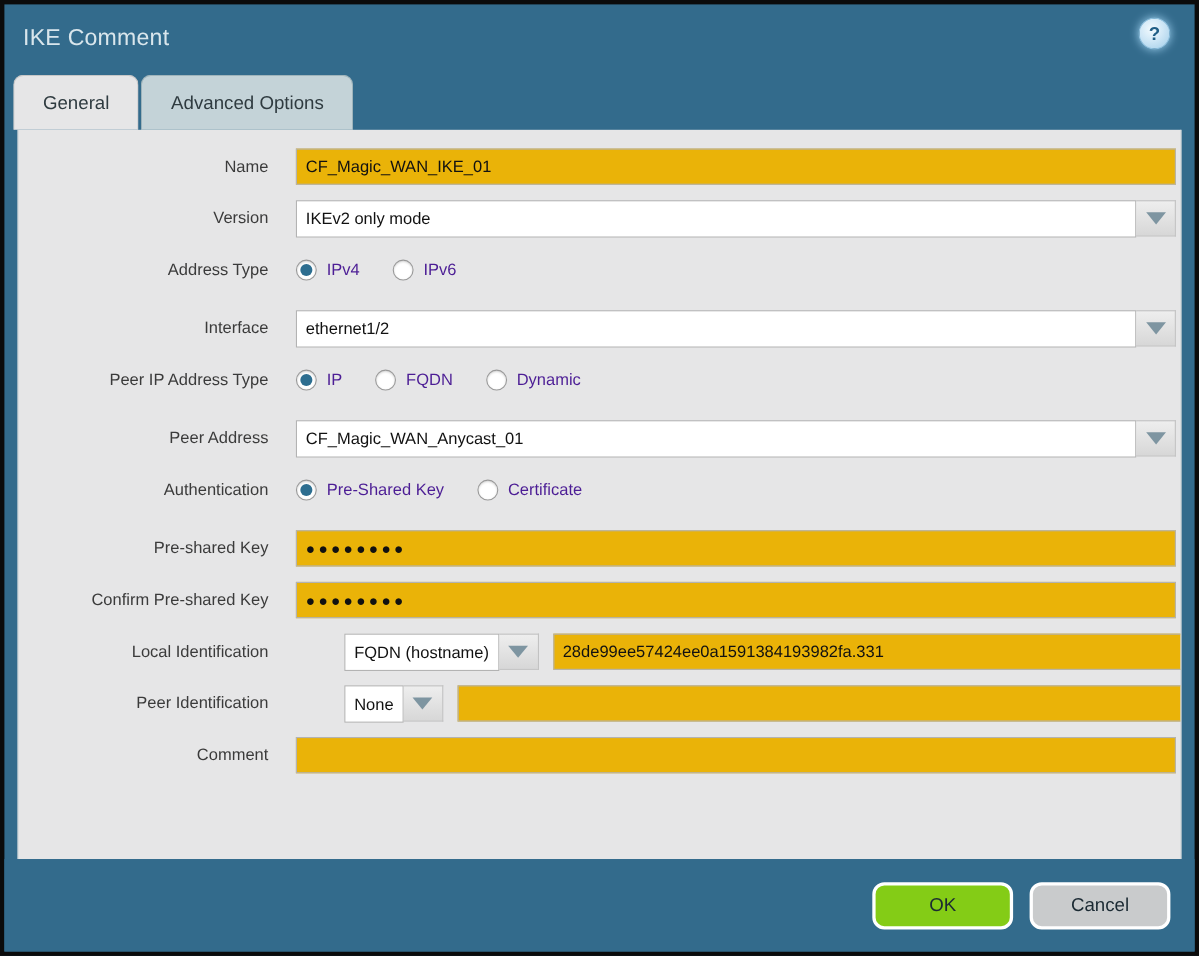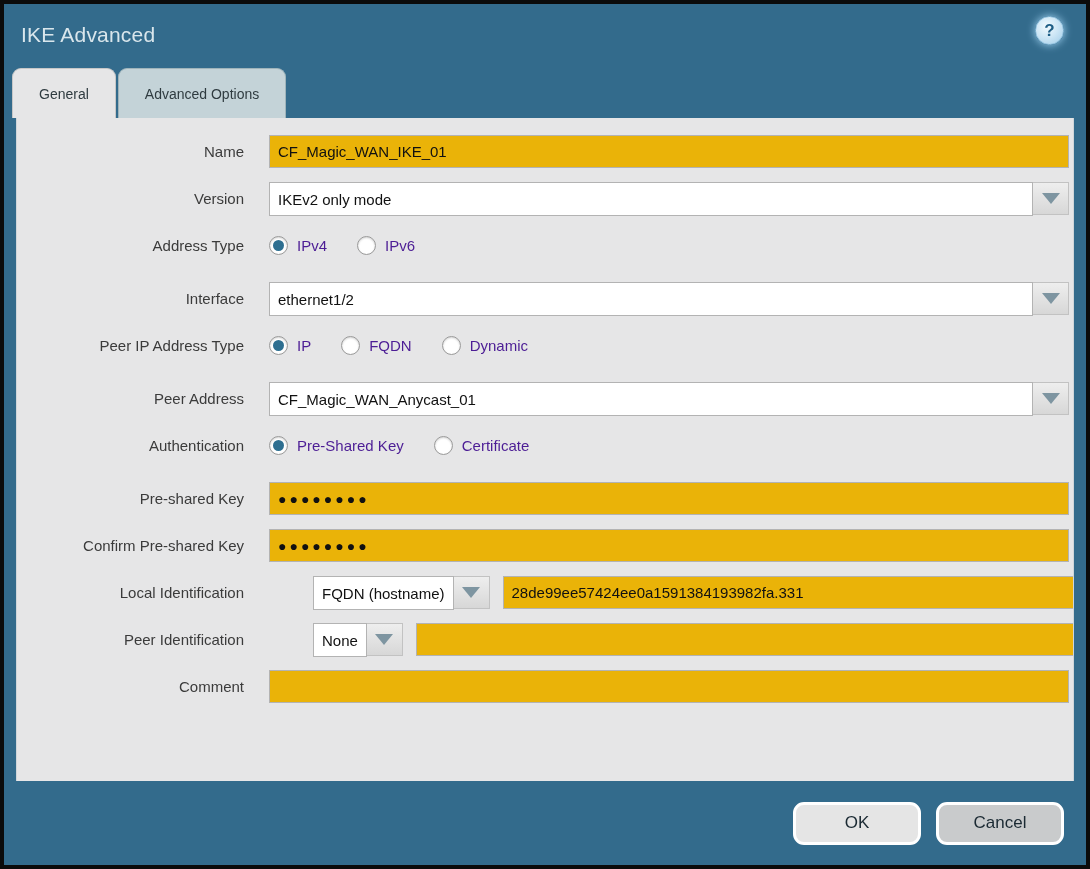--- a/index.html
+++ b/index.html
@@ -15,21 +15,21 @@
     position:absolute;right:22px;top:12px;width:27px;height:27px;border-radius:50%;
     background:radial-gradient(circle at 40% 35%,#f2fafe 0%,#cfe7f6 45%,#9fcce8 100%);
     border:1px solid #8fc0de;color:#1f5e86;font-weight:bold;font-size:17px;
     display:flex;align-items:center;justify-content:center;cursor:pointer;
     box-shadow:0 0 9px rgba(165,215,245,.95);
   }
   
   .tabs{height:56px;flex:0 0 auto;display:flex;align-items:flex-end;padding-left:8px;}
   .tab{
     height:50px;box-sizing:border-box;display:flex;align-items:center;justify-content:center;
-    padding:0 26px;font-size:14px;color:#2f3b40;border-radius:9px 9px 0 0;
+    padding:0 26px;font-size:17px;color:#2f3b40;border-radius:9px 9px 0 0;
     background:#c4d3d8;margin-right:2px;cursor:pointer;border:1px solid #9fb4bb;border-bottom:none;
   }
   .tab.active{background:#e6e6e7;border-color:#c7c7c7;position:relative;z-index:2;}
   
   .body{
     flex:1 1 auto;margin:0 12px;background:#e6e6e7;border:1px solid #cfd6da;border-top:none;border-bottom:none;
     padding-top:17px;box-sizing:border-box;overflow:hidden;
   }
   .row{display:flex;align-items:center;margin-bottom:14px;}
   .row.radio-row{margin-bottom:20px;height:33px;}
@@ -64,30 +64,30 @@
   .rb .dot{display:none;}
   .rb.selected .dot{display:block;width:11px;height:11px;border-radius:50%;background:#2d6e90;margin:3px;}
   .rb-label{font-size:15px;color:#4c1d95;}
   
   .footer{height:84px;flex:0 0 auto;display:flex;align-items:center;justify-content:flex-end;
           padding-right:22px;gap:15px;background:#336b8c;}
   .btn{
     width:128px;height:43px;box-sizing:border-box;border:3px solid #fff;border-radius:11px;
     font-family:"Liberation Sans",sans-serif;font-size:17px;color:#1b2a33;cursor:pointer;
   }
-  .btn.ok{background:#e5e5e5;}
+  .btn.ok{background:#84cc16;}
   .btn.cancel{background:#c9cbcc;}
 </style>
 </head>
 <body>
 
 <div class="dialog">
 
   <div class="titlebar">
-    <span class="title">IKE Advanced</span>
+    <span class="title">IKE Comment</span>
     <span class="help">?</span>
   </div>
 
   <div class="tabs">
     <div class="tab active">General</div>
     <div class="tab">Advanced Options</div>
   </div>
 
   <div class="body">
 

